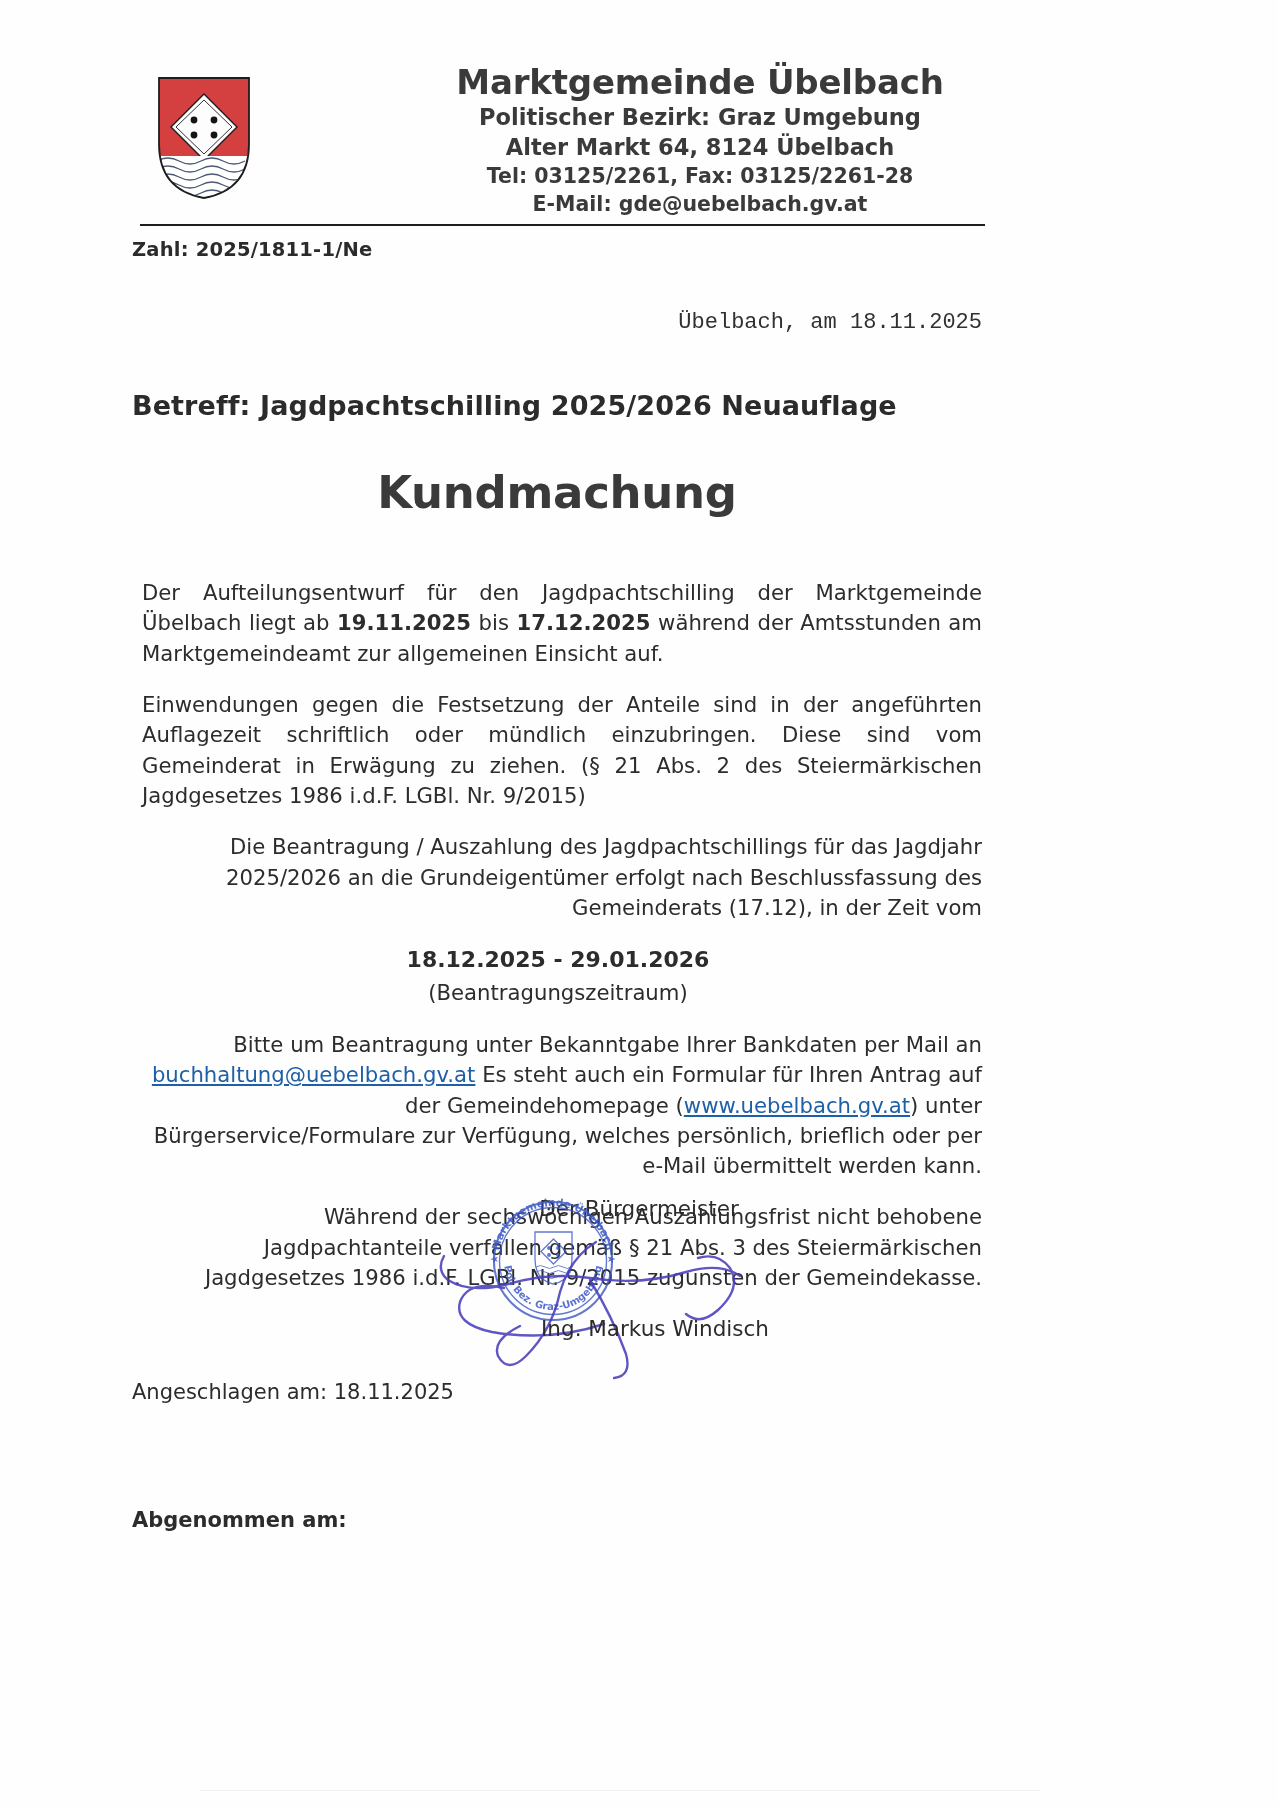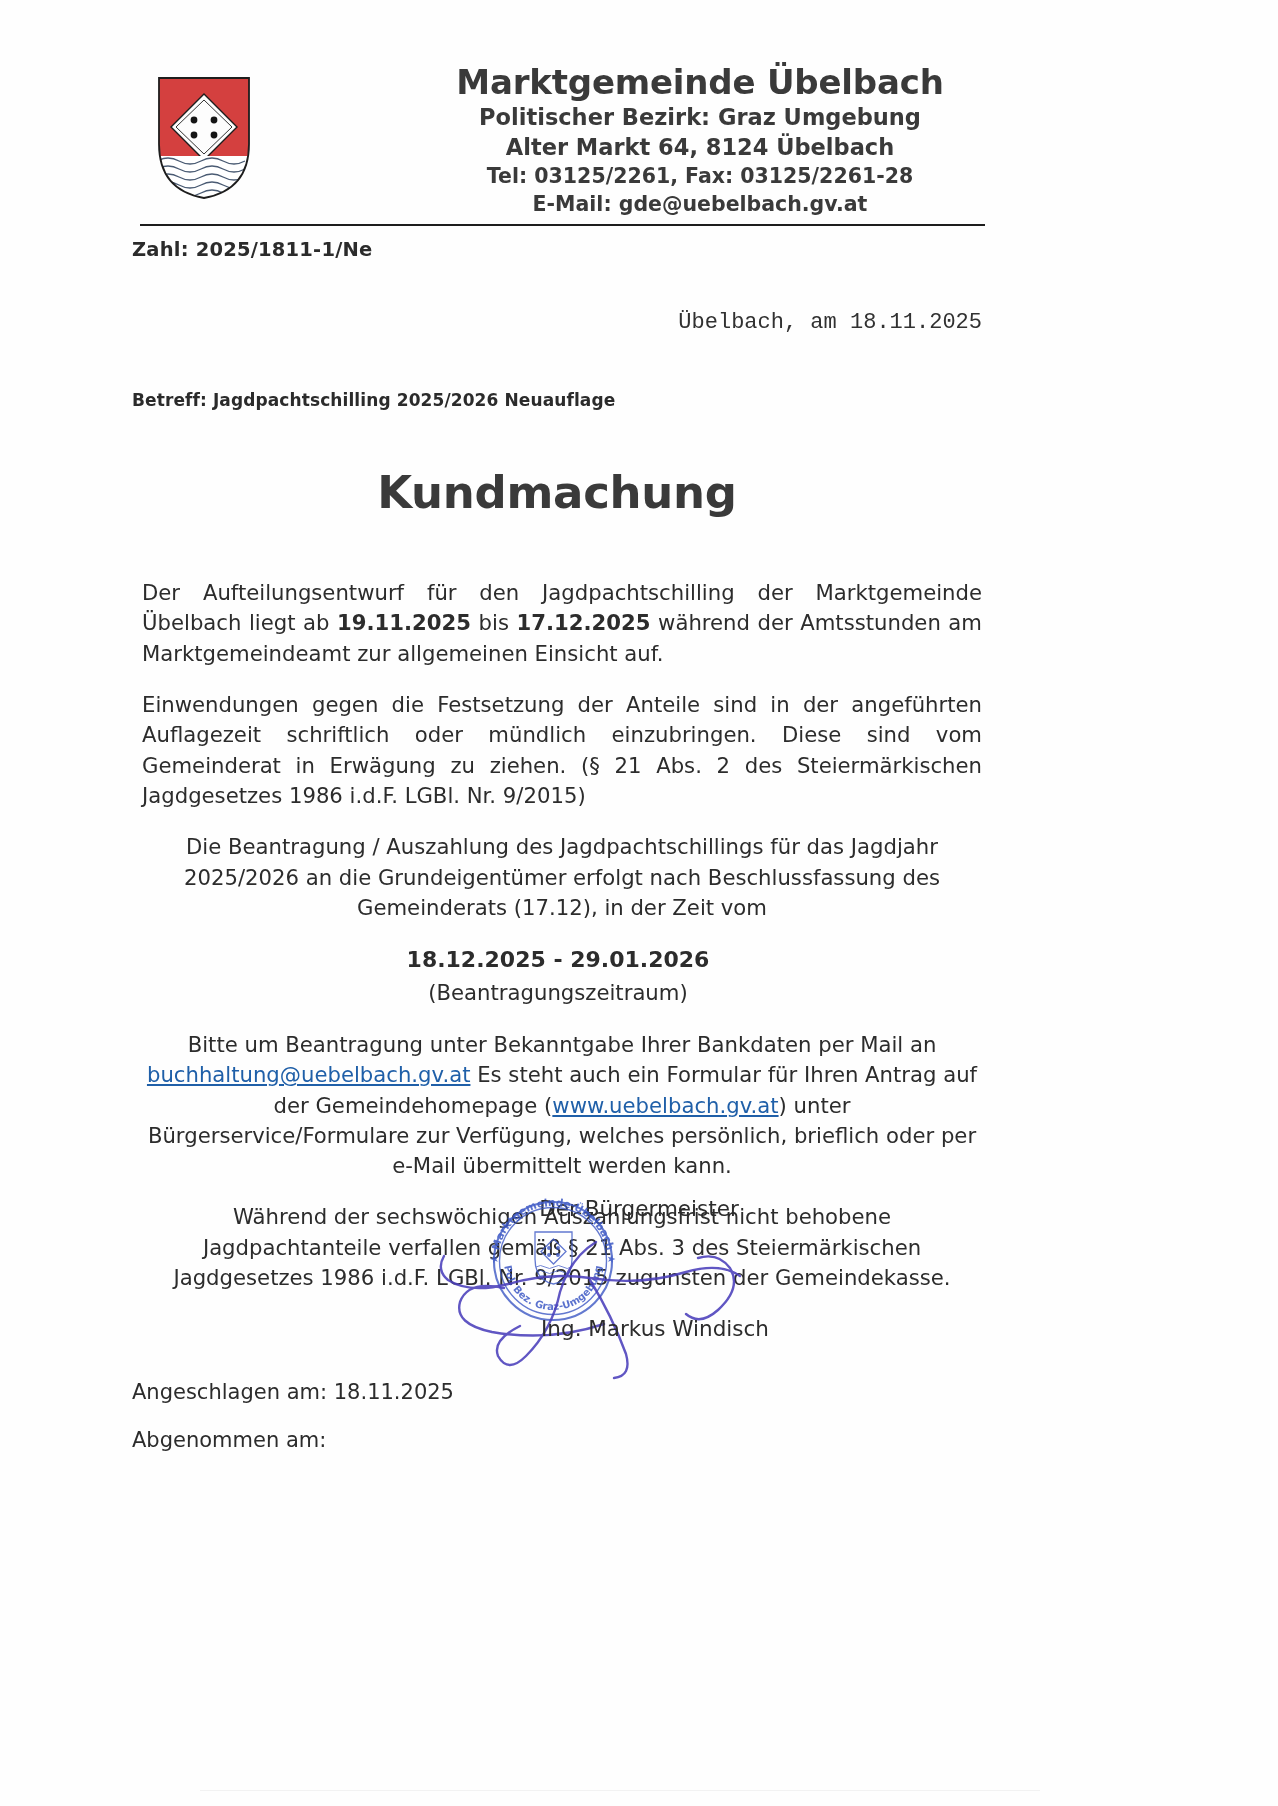--- a/index.html
+++ b/index.html
@@ -82,21 +82,21 @@
     font-size: 22px;
     color: #313131;
     font-family: Liberation Mono, monospace;
     white-space: nowrap;
   }
 
   
   .betreff {
     position: absolute;
     left: 132px; top: 390px;
-    font-size: 17px;
+    font-size: 27px;
     font-weight: bold;
     color: #2b2b2b;
     letter-spacing: 0.1px;
   }
 
   
   .kundmachung {
     position: absolute;
     left: 0; top: 466px;
     width: 1114px;
@@ -114,21 +114,21 @@
     width: 848px;
     font-size: 21.2px;
     line-height: 1.43;
     color: #2c2c2c;
   }
   .body p {
     margin: 0 0 21px 8px;
     text-align: justify;
     text-justify: inter-word;
   }
-  .body p.nojust { text-align: center; }
+  .body p.nojust { text-align: right; }
   .body p:last-child { margin-bottom: 0; }
   .b { font-weight: bold; }
 
   .period {
     text-align: center;
     font-weight: bold;
     font-size: 22px;
     margin: 0 0 2px 0;
   }
   .period-sub {
@@ -178,21 +178,21 @@
   }
 
   
   .foot {
     position: absolute;
     left: 132px;
     font-size: 21px;
     color: #2c2c2c;
   }
   .foot.f1 { top: 1380px; }
-  .foot.f2 { top: 1428px; }
+  .foot.f2 { top: 1508px; font-weight: bold; }
 
   
   .scanline {
     position: absolute;
     left: 200px; top: 1790px;
     width: 840px; height: 1px;
     background: #f2f2f2;
   }
 </style>
 </head>

